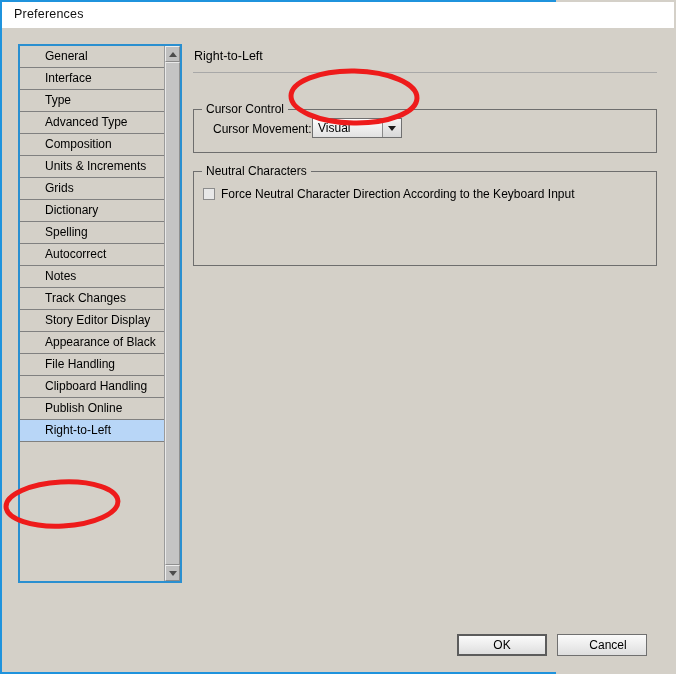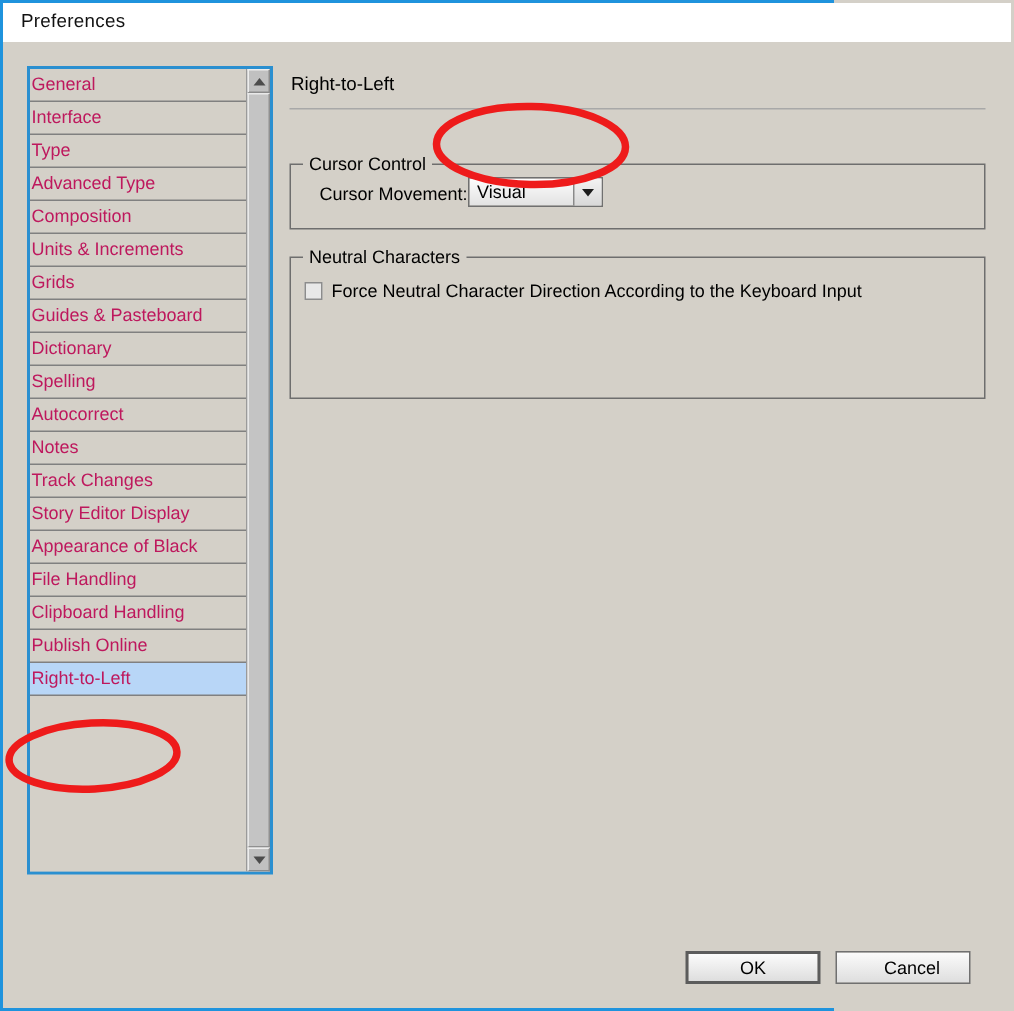--- a/index.html
+++ b/index.html
@@ -67,23 +67,23 @@
   #list-items {
     position: absolute;
     left: 0; top: 0;
     width: 144px;
   }
   .list-item {
     height: 22px;
     line-height: 21px;
     box-sizing: border-box;
     border-bottom: 1px solid #808080;
-    padding-left: 1px;
-    font-size: 12px;
-    color: #be185d;
+    padding-left: 25px;
+    font-size: 12px;
+    color: #000000;
     background: #d4d0c8;
     white-space: nowrap;
     overflow: hidden;
   }
   .list-item.selected {
     background: #b8d6f7;
   }
   #list-filler {
     position: absolute;
     left: 0;
@@ -302,21 +302,20 @@
 
     <div id="listbox">
       <div id="list-items">
           <div class="list-item">General</div>
           <div class="list-item">Interface</div>
           <div class="list-item">Type</div>
           <div class="list-item">Advanced Type</div>
           <div class="list-item">Composition</div>
           <div class="list-item">Units &amp; Increments</div>
           <div class="list-item">Grids</div>
-          <div class="list-item">Guides &amp; Pasteboard</div>
           <div class="list-item">Dictionary</div>
           <div class="list-item">Spelling</div>
           <div class="list-item">Autocorrect</div>
           <div class="list-item">Notes</div>
           <div class="list-item">Track Changes</div>
           <div class="list-item">Story Editor Display</div>
           <div class="list-item">Appearance of Black</div>
           <div class="list-item">File Handling</div>
           <div class="list-item">Clipboard Handling</div>
           <div class="list-item">Publish Online</div>

